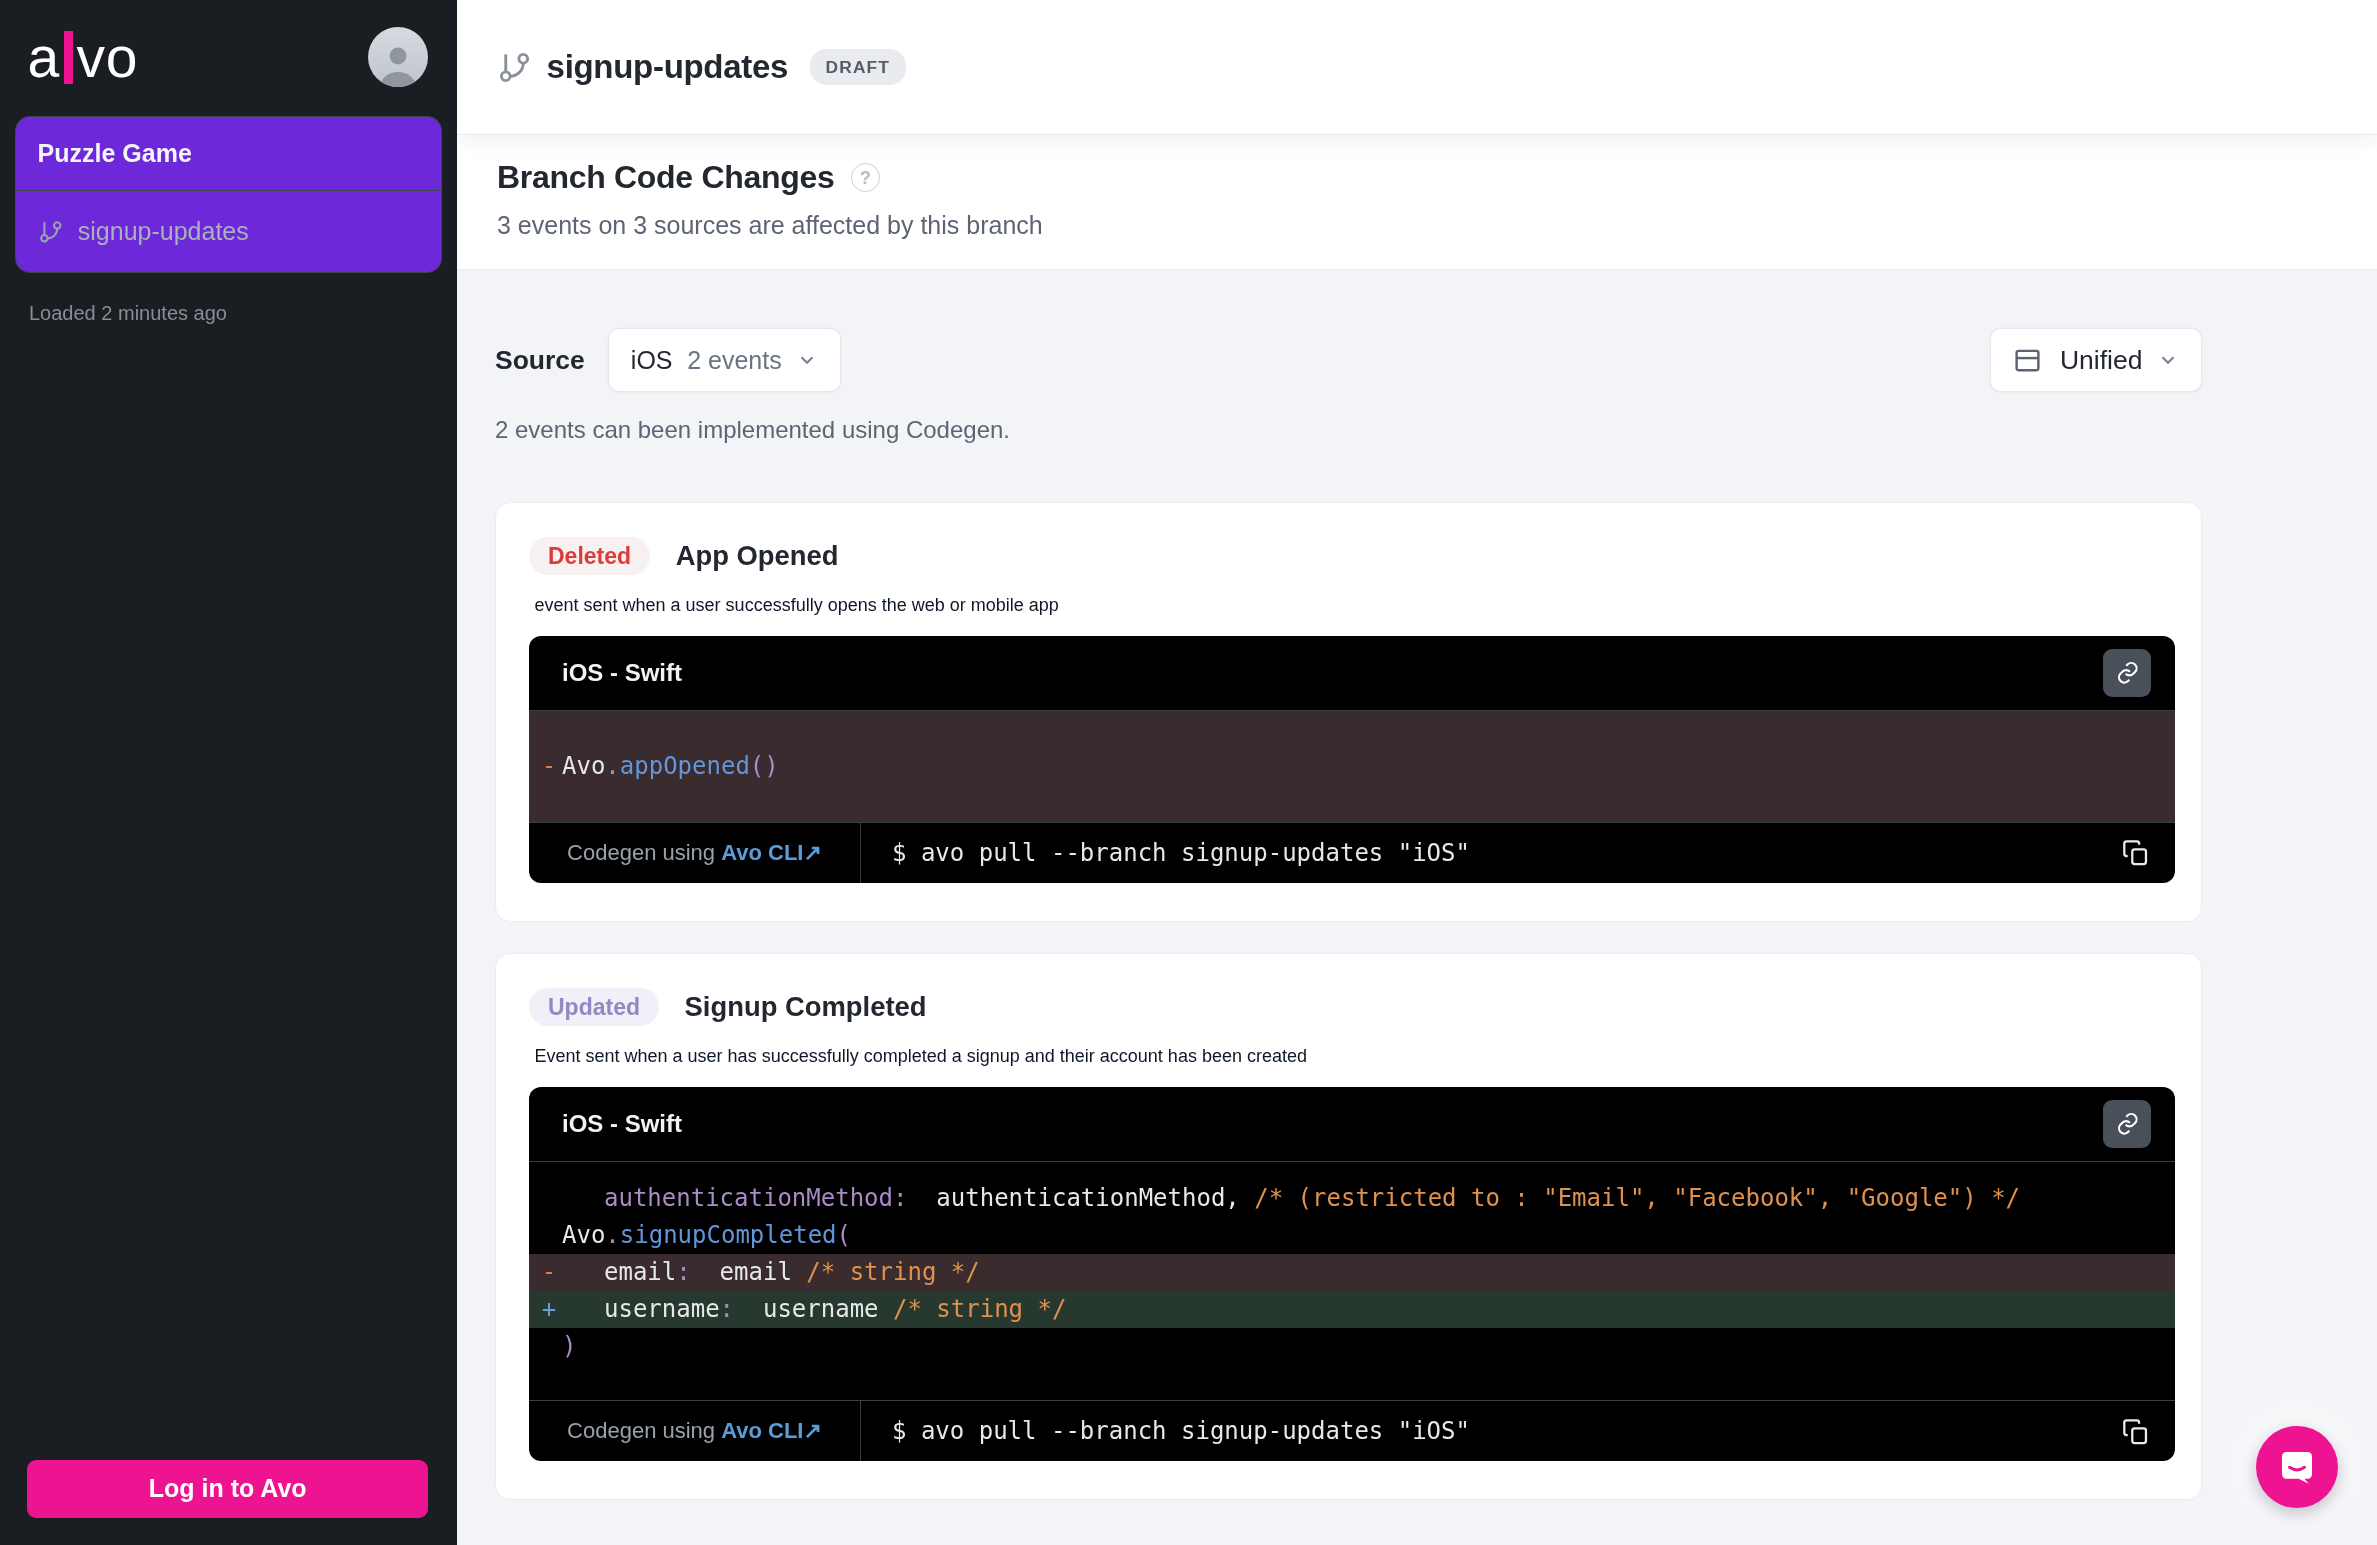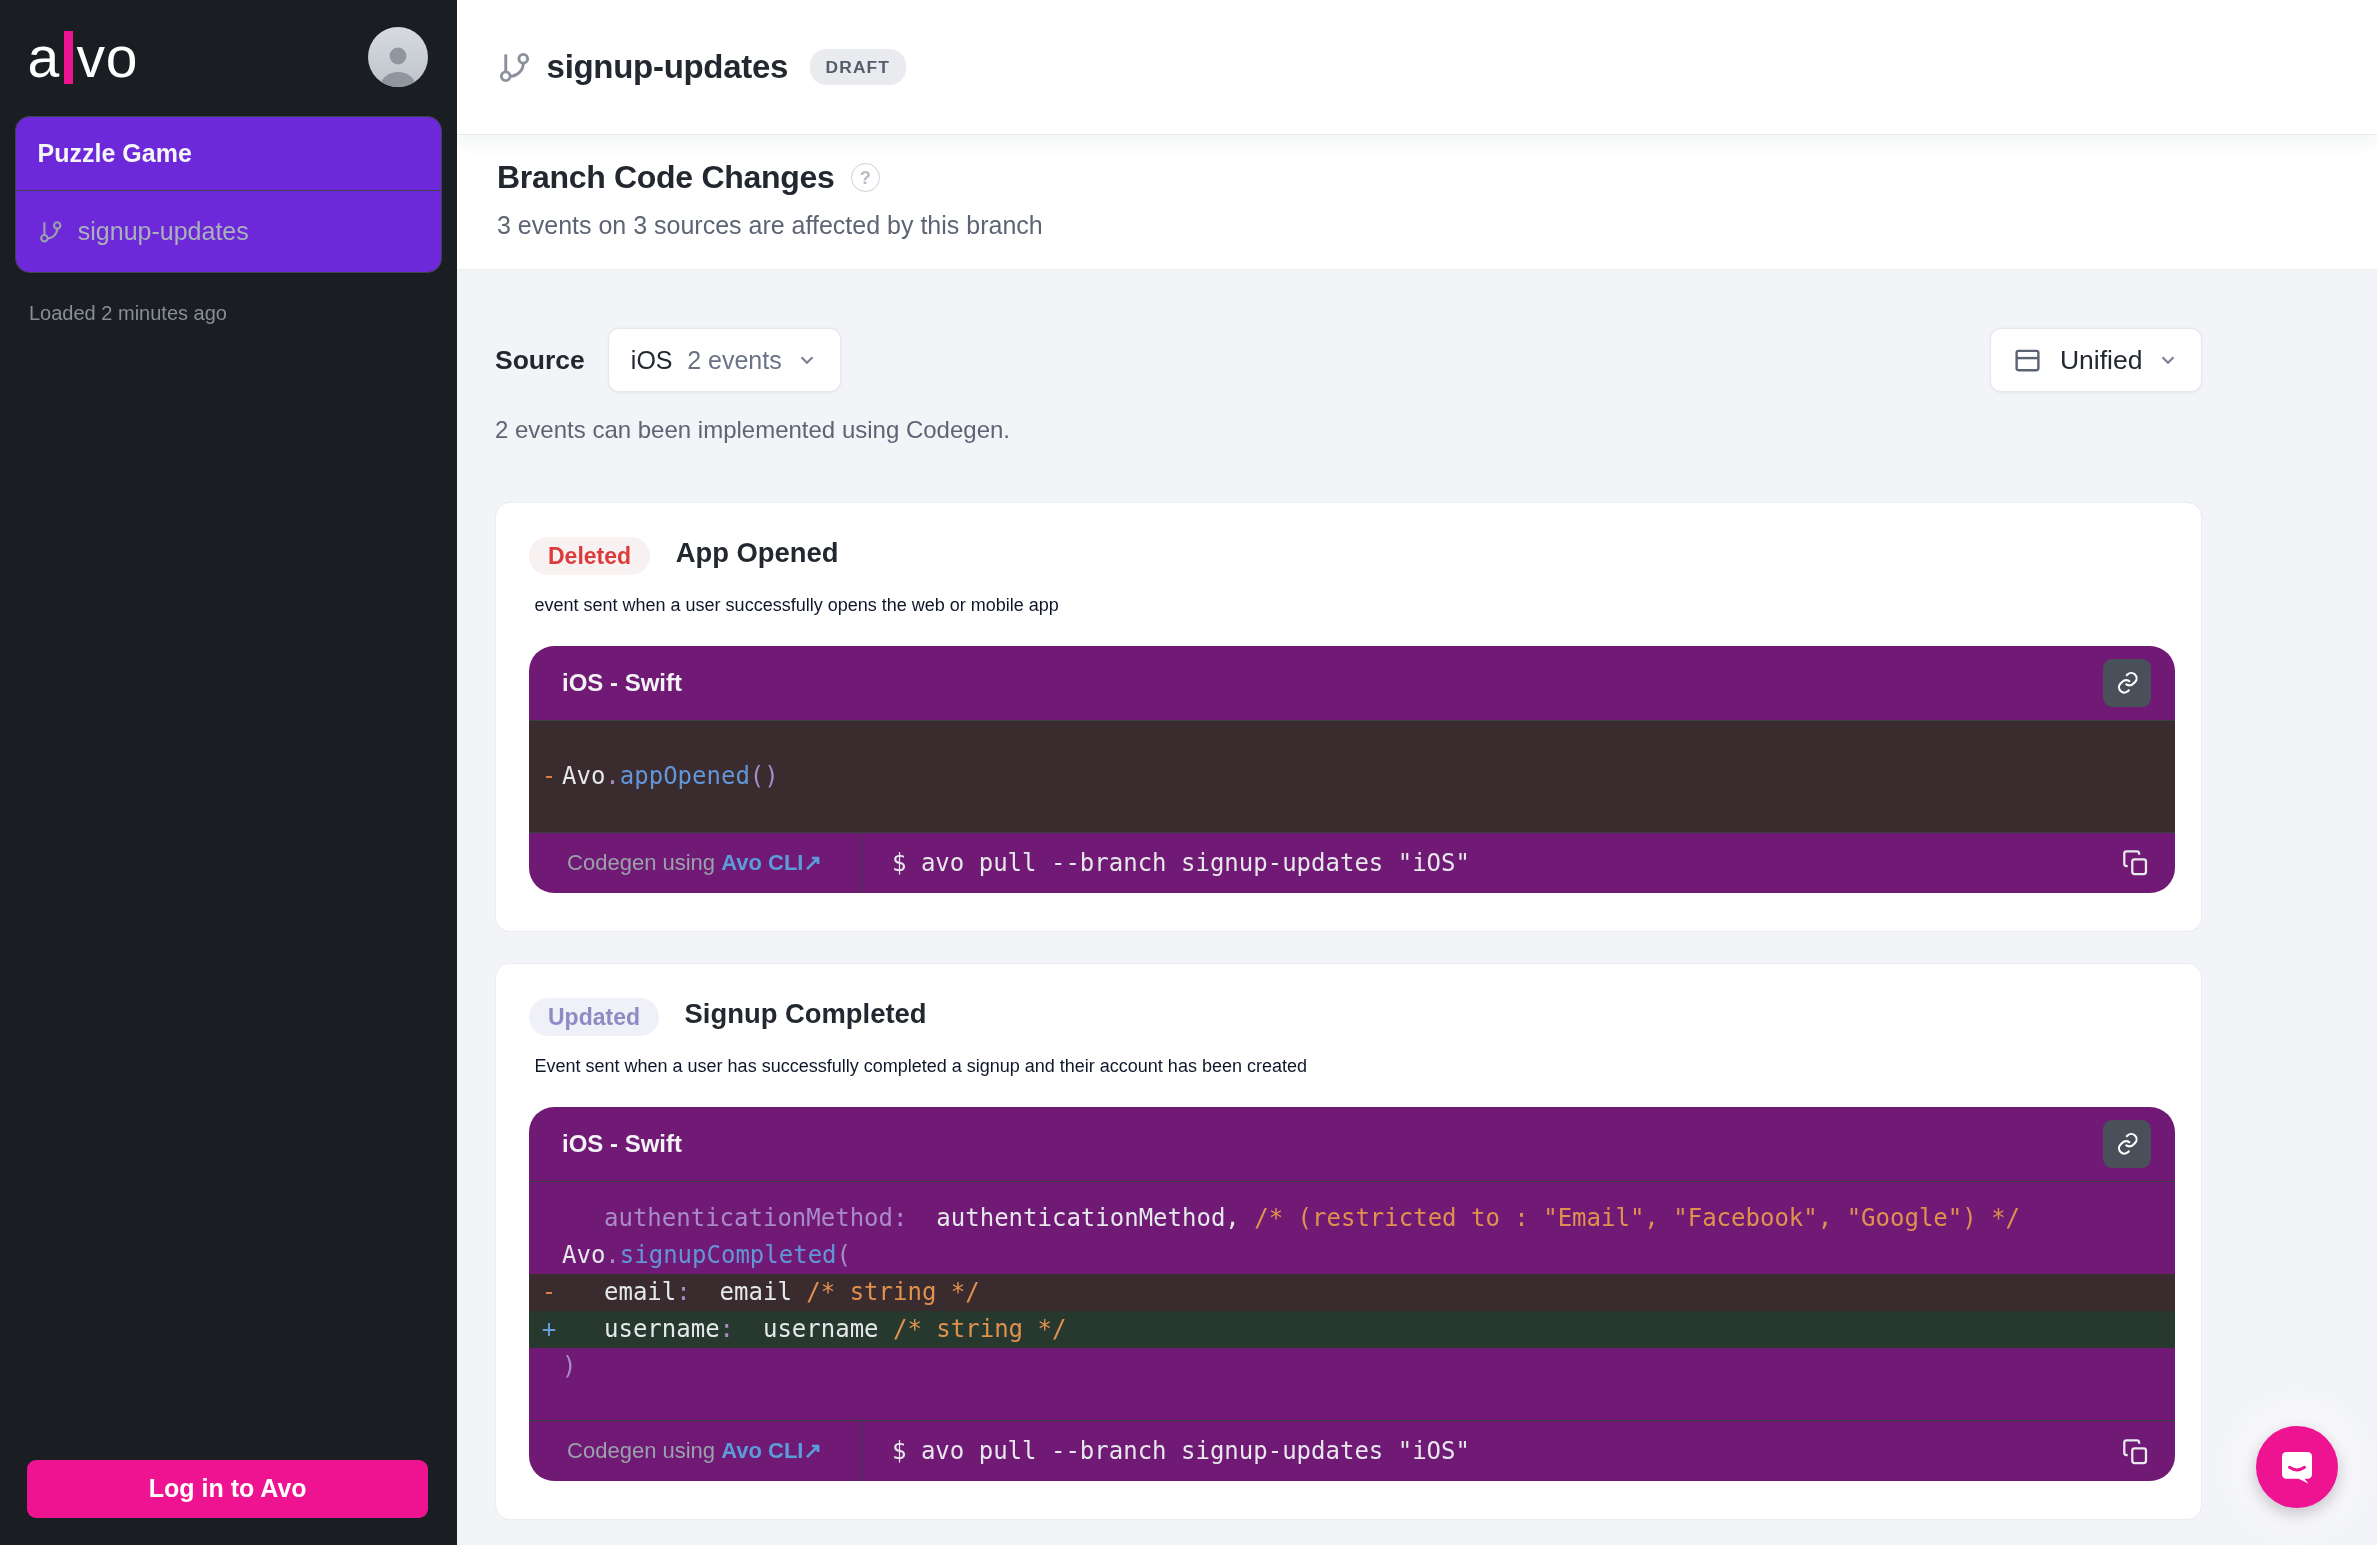--- a/index.html
+++ b/index.html
@@ -41,28 +41,28 @@
   .drop .dcount { font-size:25px; color:#6a7383; margin-left:14.6px; }
   .drop svg.chev { width:22px; height:22px; color:#7a8292; margin-left:14.6px; }
   .drop-unified { margin-left:auto; }
   .drop-unified .uicon { width:29px; height:29px; color:#5b6472; margin-right:18.3px; }
   .drop-unified .dname { font-size:26.5px; }
   .note { margin-top:24px; font-size:24px; color:#5d6574; }
 
   
   .card { background:#fff; border:1.8px solid #eaecef; border-radius:14.6px; margin-top:58px; padding:34px 25.6px 38px 33px; }
   .card + .card { margin-top:31px; }
-  .card-head { display:flex; align-items:flex-start; }
+  .card-head { display:flex; align-items:center; }
   .badge { display:inline-flex; align-items:center; height:38px; padding:0 19px; border-radius:20px; font-size:23px; font-weight:700; }
   .badge.deleted { background:#f7f1f1; color:#dd3b3b; }
   .badge.updated { background:#f0f0f9; color:#9089c4; }
   .card-head h3 { margin-left:25.6px; font-size:27.4px; font-weight:700; color:#232830; }
   .desc { margin-top:20px; font-size:18px; color:#0f172a; padding-left:5.5px; }
 
-  .codeblock { margin-top:30px; border-radius:25px; overflow:hidden; background:#701a75; }
+  .codeblock { margin-top:20px; border-radius:12px; overflow:hidden; background:#000000; }
   .cb-head { height:75px; display:flex; align-items:center; justify-content:space-between; padding:0 24px 0 33px; border-bottom:1.8px solid #3a3f46; }
   .cb-title { color:#f2f3f5; font-size:24px; font-weight:700; }
   .iconbtn { width:48px; height:48px; border:none; border-radius:9.1px; background:#495059; color:#fff; display:flex; align-items:center; justify-content:center; cursor:pointer; }
   .iconbtn svg { width:25.6px; height:25.6px; }
 
   .cb-body { font-family:"DejaVu Sans Mono",monospace; }
   .hunk-del { background:#3a2b2e; padding:37px 0; }
   .cb-body.padded { padding:18.3px 0 35px 0; }
   .code-line { position:relative; padding-left:33px; white-space:pre; font-size:24px; line-height:37px; color:#e6e9ec; }
   .code-line.ind { padding-left:75px; }

